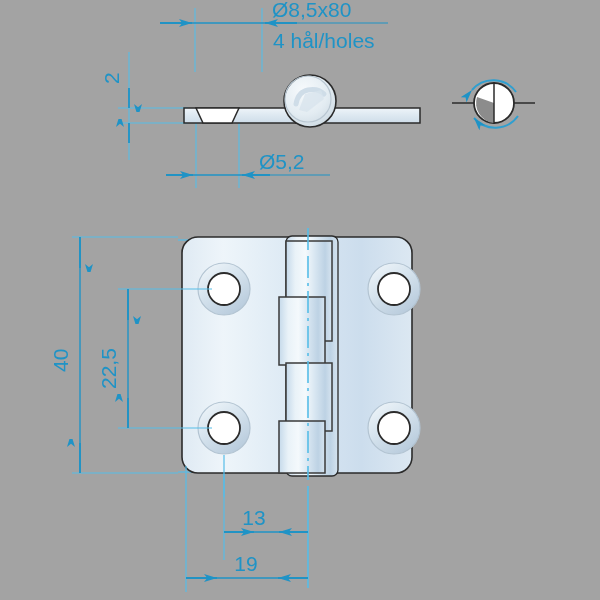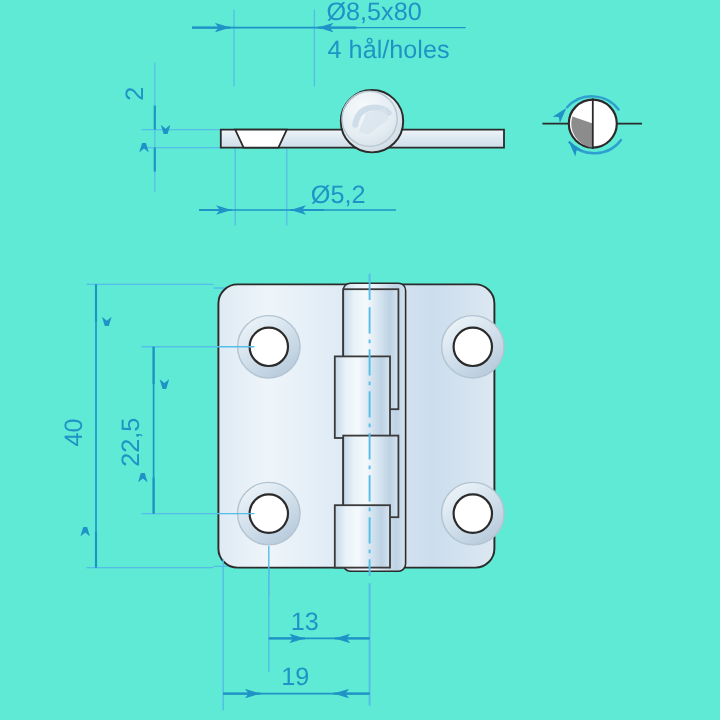--- a/index.html
+++ b/index.html
@@ -7,21 +7,21 @@
     padding: 0;
     background: #ffffff;
   }
   body {
     font-family: "Liberation Sans", sans-serif;
   }
   #drawing-root {
     position: relative;
     width: 600px;
     height: 600px;
-    background: #5eead4;
+    background: #a3a3a3;
     overflow: hidden;
   }
   svg.sheet {
     display: block;
     width: 600px;
     height: 600px;
   }
   .dimtext {
     font-family: "Liberation Sans", sans-serif;
     font-size: 21px;

